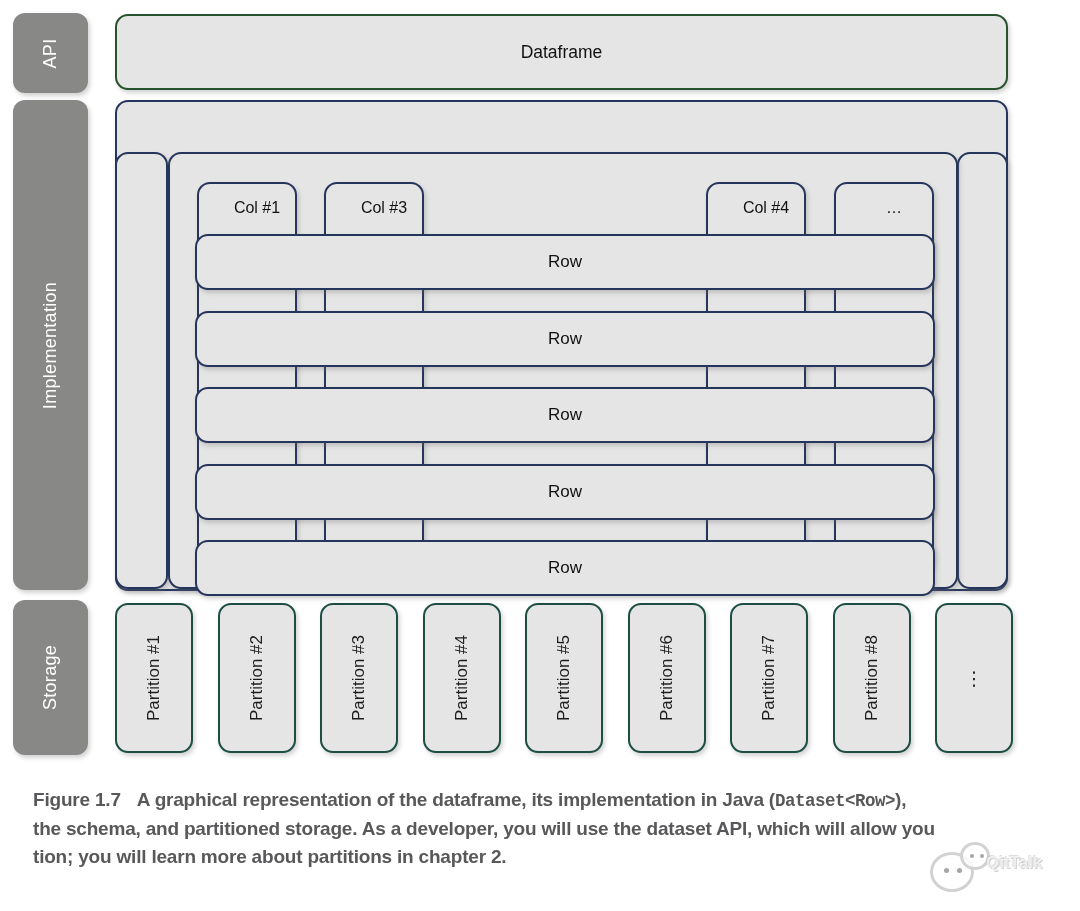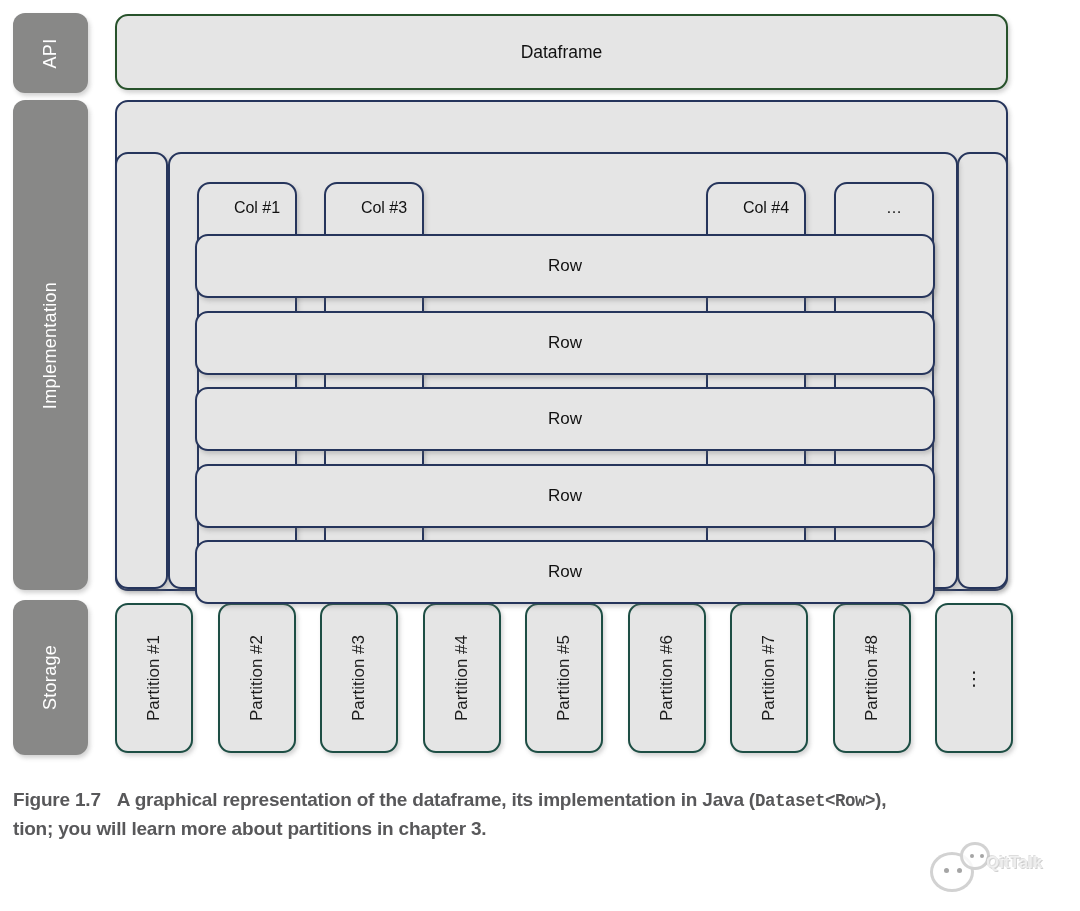--- a/index.html
+++ b/index.html
@@ -25,36 +25,36 @@
   
   .dataframe-label { color:#111; font-size:17.5px; }
   .dataset-label { position:absolute; top:117px; left:0; width:100%; text-align:center;
                    font-family:"Liberation Mono","DejaVu Sans Mono",monospace;
                    font-size:16.5px; letter-spacing:0.5px; color:#111; }
 
   
   .col-box { position:absolute; top:28px; width:100px; height:390px; z-index:2;padding-left:20px; }
   .col-label { height:48px; display:flex; align-items:center; justify-content:center;
                font-size:16px; color:#111; }
-  .row-bar { position:absolute; left:25px; width:740px; height:64px; z-index:3;
+  .row-bar { position:absolute; left:25px; width:740px; height:56px; z-index:3;
              display:flex; align-items:center; justify-content:center;
              font-size:17px; color:#111; }
 
   .rail { z-index:2; }
 
   
   .partition { width:78px; height:150px; top:603px; }
   .part-ellipsis { font-size:19px; color:#222; letter-spacing:0; transform:none;
                    line-height:1; }
 
   
   .caption { position:absolute; left:13px; top:786px; width:1060px;
              font-weight:bold; color:#58585a; font-size:19px; letter-spacing:-0.2px;
              line-height:28px; }
-  .cap-line { white-space:nowrap; }
+  .cap-line { white-space:nowrap;margin-left:20px; }
   .fig-label { margin-right:16px; }
   .cap-code { font-family:"Liberation Mono","DejaVu Sans Mono",monospace;
               font-weight:bold; font-size:17.5px; letter-spacing:-0.5px; }
 
   
   .watermark { position:absolute; left:924px; top:840px; width:150px; height:60px;
                z-index:6; pointer-events:none; }
   .wm-bubble { position:absolute; border-radius:50%;
                background:rgba(255,255,255,0.82); border:3px solid rgba(205,205,205,0.9); }
   .wm-b1 { left:6px; top:12px; width:44px; height:40px; }
@@ -136,21 +136,22 @@
   </div>
   <div class="shape teal partition center-flex" style="left:832.5px;">
     <span class="vtext-dark">Partition #8</span>
   </div>
   <div class="shape teal partition center-flex" style="left:935px;">
     <span class="vtext-dark part-ellipsis">⋮</span>
   </div>
 
   <div class="caption">
     <div class="cap-line"><span class="fig-label">Figure 1.7</span><span>A graphical representation of the dataframe, its implementation in Java (</span><span class="cap-code">Dataset&lt;Row&gt;</span><span>),</span></div>
-    <div class="cap-line">tion; you will learn more about partitions in chapter 3.</div>
+    <div class="cap-line">the schema, and partitioned storage. As a developer, you will use the dataset API, which will allow you</div>
+    <div class="cap-line">tion; you will learn more about partitions in chapter 2.</div>
   </div>
 
   <div class="watermark">
     <div class="wm-bubble wm-b1">
       <span class="wm-eye" style="left:11px; top:13px;"></span>
       <span class="wm-eye" style="left:24px; top:13px;"></span>
     </div>
     <div class="wm-bubble wm-b2">
       <span class="wm-eye" style="left:7px; top:9px; width:4px; height:4px;"></span>
       <span class="wm-eye" style="left:17px; top:9px; width:4px; height:4px;"></span>

